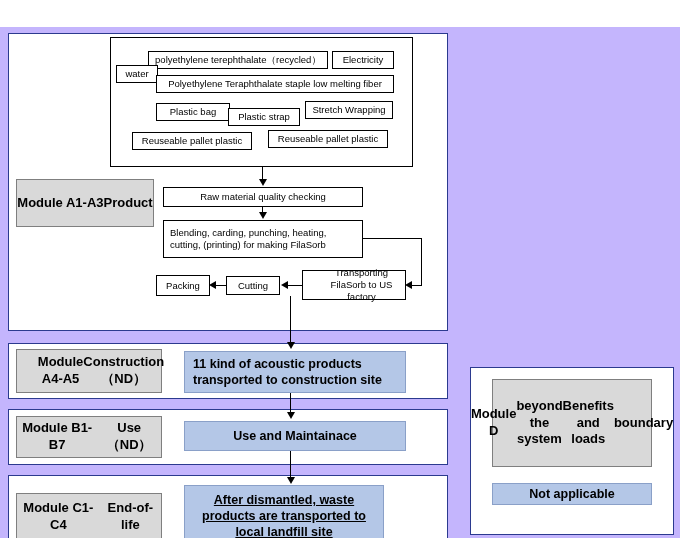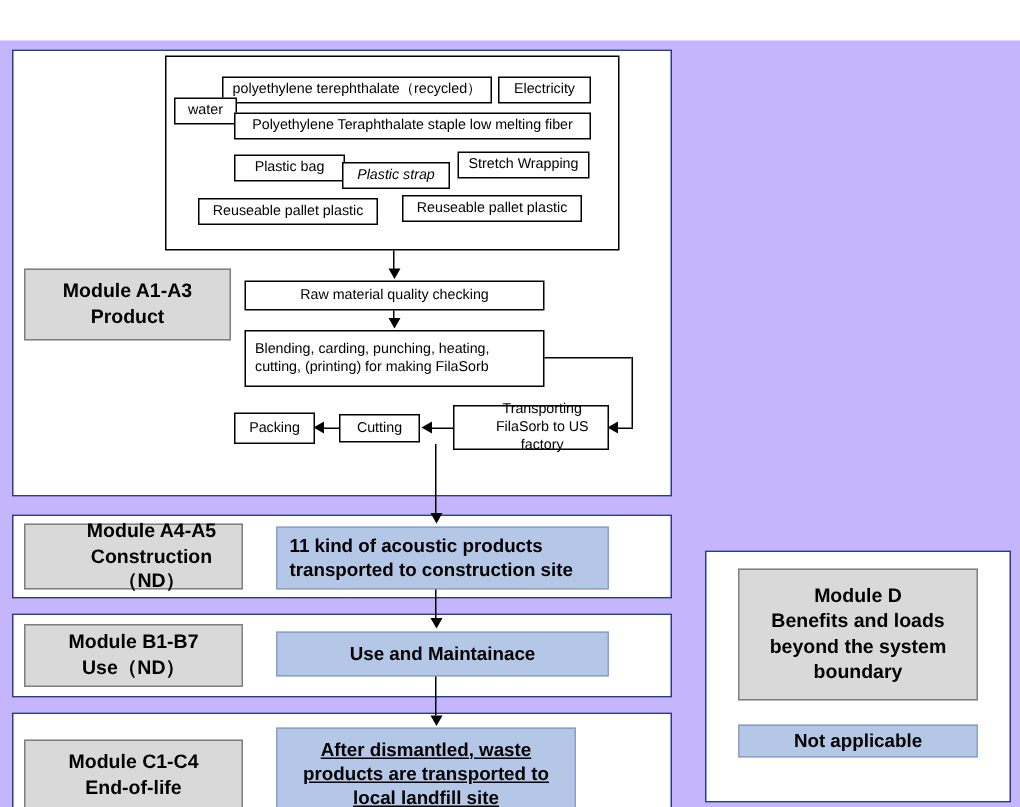--- a/index.html
+++ b/index.html
@@ -37,21 +37,21 @@
     box-sizing: border-box;
     border: 1px solid #2b3a8f;
     background: #ffffff;
   }
   .module-label {
     position: absolute;
     box-sizing: border-box;
     background: #d9d9d9;
     border: 1px solid #7f7f7f;
     display: flex;
-    flex-direction: column;
+    flex-direction: row;
     align-items: center;
     justify-content: center;
     text-align: center;
     font-weight: bold;
     font-size: 13px;
     color: #000000;
     line-height: 1.3;
   }
   .blue-box {
     position: absolute;
@@ -110,21 +110,21 @@
   <div class="box" style="left:148px; top:24px; width:180px; height:18px;">polyethylene terephthalate（recycled）</div>
 
   <div class="box" style="left:332px; top:24px; width:62px; height:18px;">Electricity</div>
 
   <div class="box" style="left:116px; top:38px; width:42px; height:18px;">water</div>
 
   <div class="box" style="left:156px; top:48px; width:238px; height:18px;">Polyethylene Teraphthalate staple low melting fiber</div>
 
   <div class="box" style="left:156px; top:76px; width:74px; height:18px;">Plastic bag</div>
 
-  <div class="box" style="left:228px; top:81px; width:72px; height:18px;font-style:italic;">Plastic strap</div>
+  <div class="box" style="left:228px; top:81px; width:72px; height:18px;">Plastic strap</div>
 
   <div class="box" style="left:305px; top:74px; width:88px; height:18px;">Stretch Wrapping</div>
 
   <div class="box" style="left:132px; top:105px; width:120px; height:18px;">Reuseable pallet plastic</div>
 
   <div class="box" style="left:268px; top:103px; width:120px; height:18px;">Reuseable pallet plastic</div>
 
   <div class="module-label" style="left:16px; top:152px; width:138px; height:48px;">
     <span class="mod-line">Module A1-A3</span>
     <span class="mod-line">Product</span>
@@ -190,20 +190,20 @@
 
   <div class="blue-box" style="left:184px; top:458px; width:200px; height:62px;text-decoration:underline;">After dismantled, waste products are transported to local landfill site</div>
 
   <div class="line" style="left:290px; top:424px; width:1px; height:26px;"></div>
   <div class="arrow-down" style="left:287px; top:450px;"></div>
 
   <div class="panel" style="left:470px; top:340px; width:204px; height:168px;"></div>
 
   <div class="module-label" style="left:492px; top:352px; width:160px; height:88px;">
     <span class="mod-line">Module D</span>
+    <span class="mod-line">beyond the system</span>
     <span class="mod-line">Benefits and loads</span>
-    <span class="mod-line">beyond the system</span>
     <span class="mod-line">boundary</span>
   </div>
 
   <div class="blue-box" style="left:492px; top:456px; width:160px; height:22px;">Not applicable</div>
 
 </div>
 
 </body></html>

